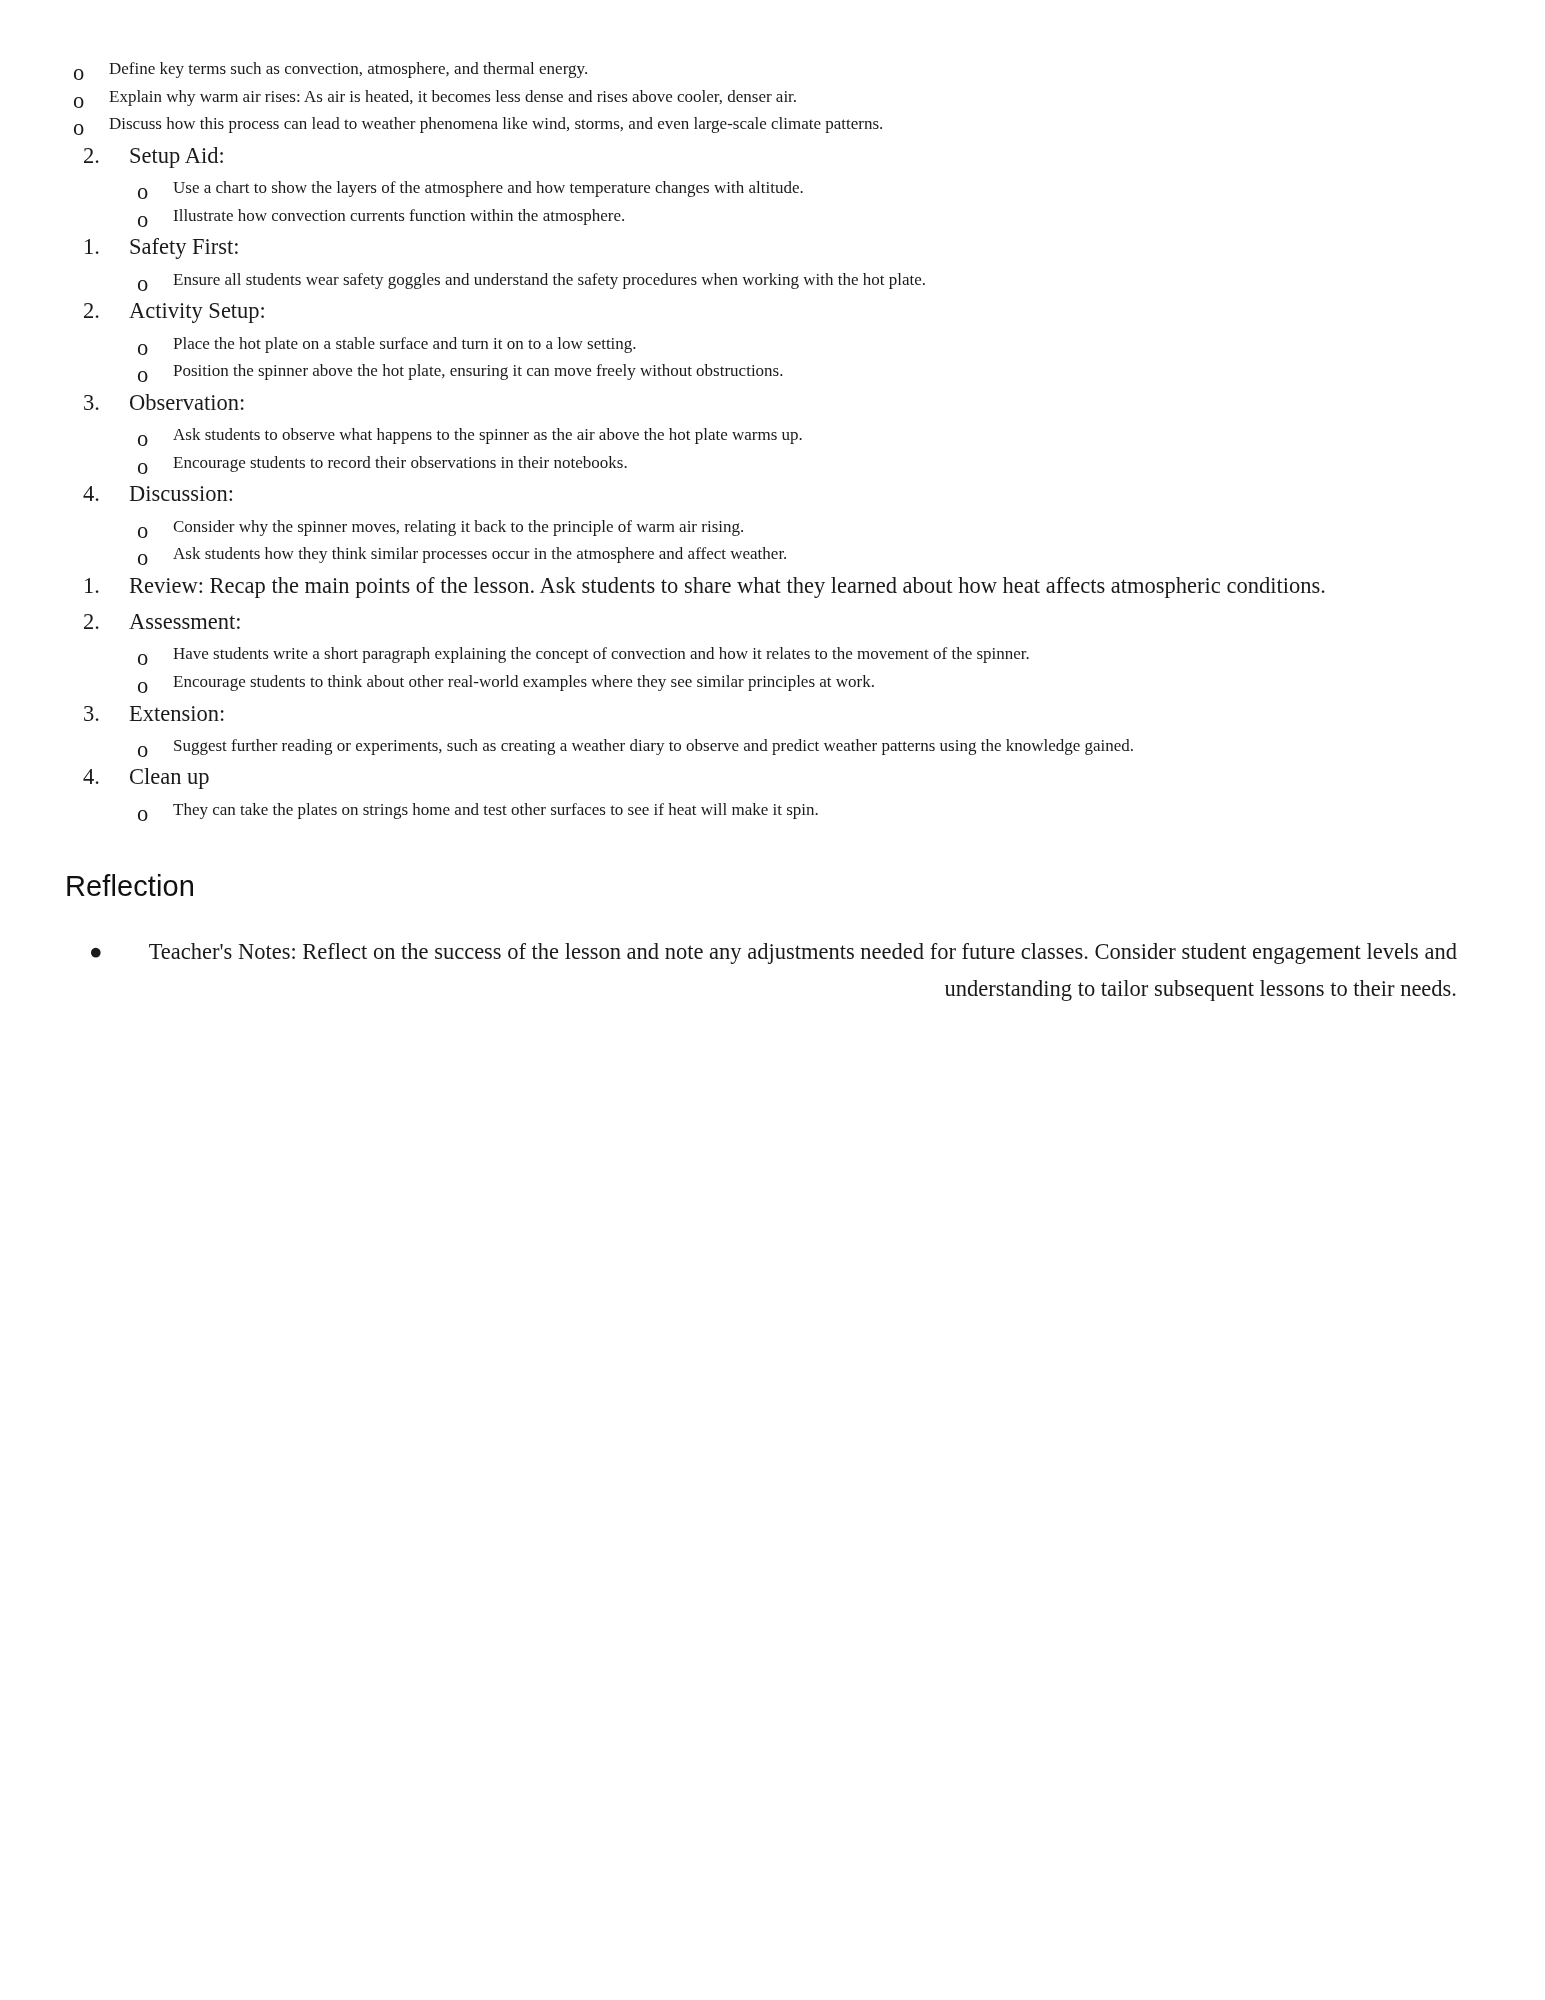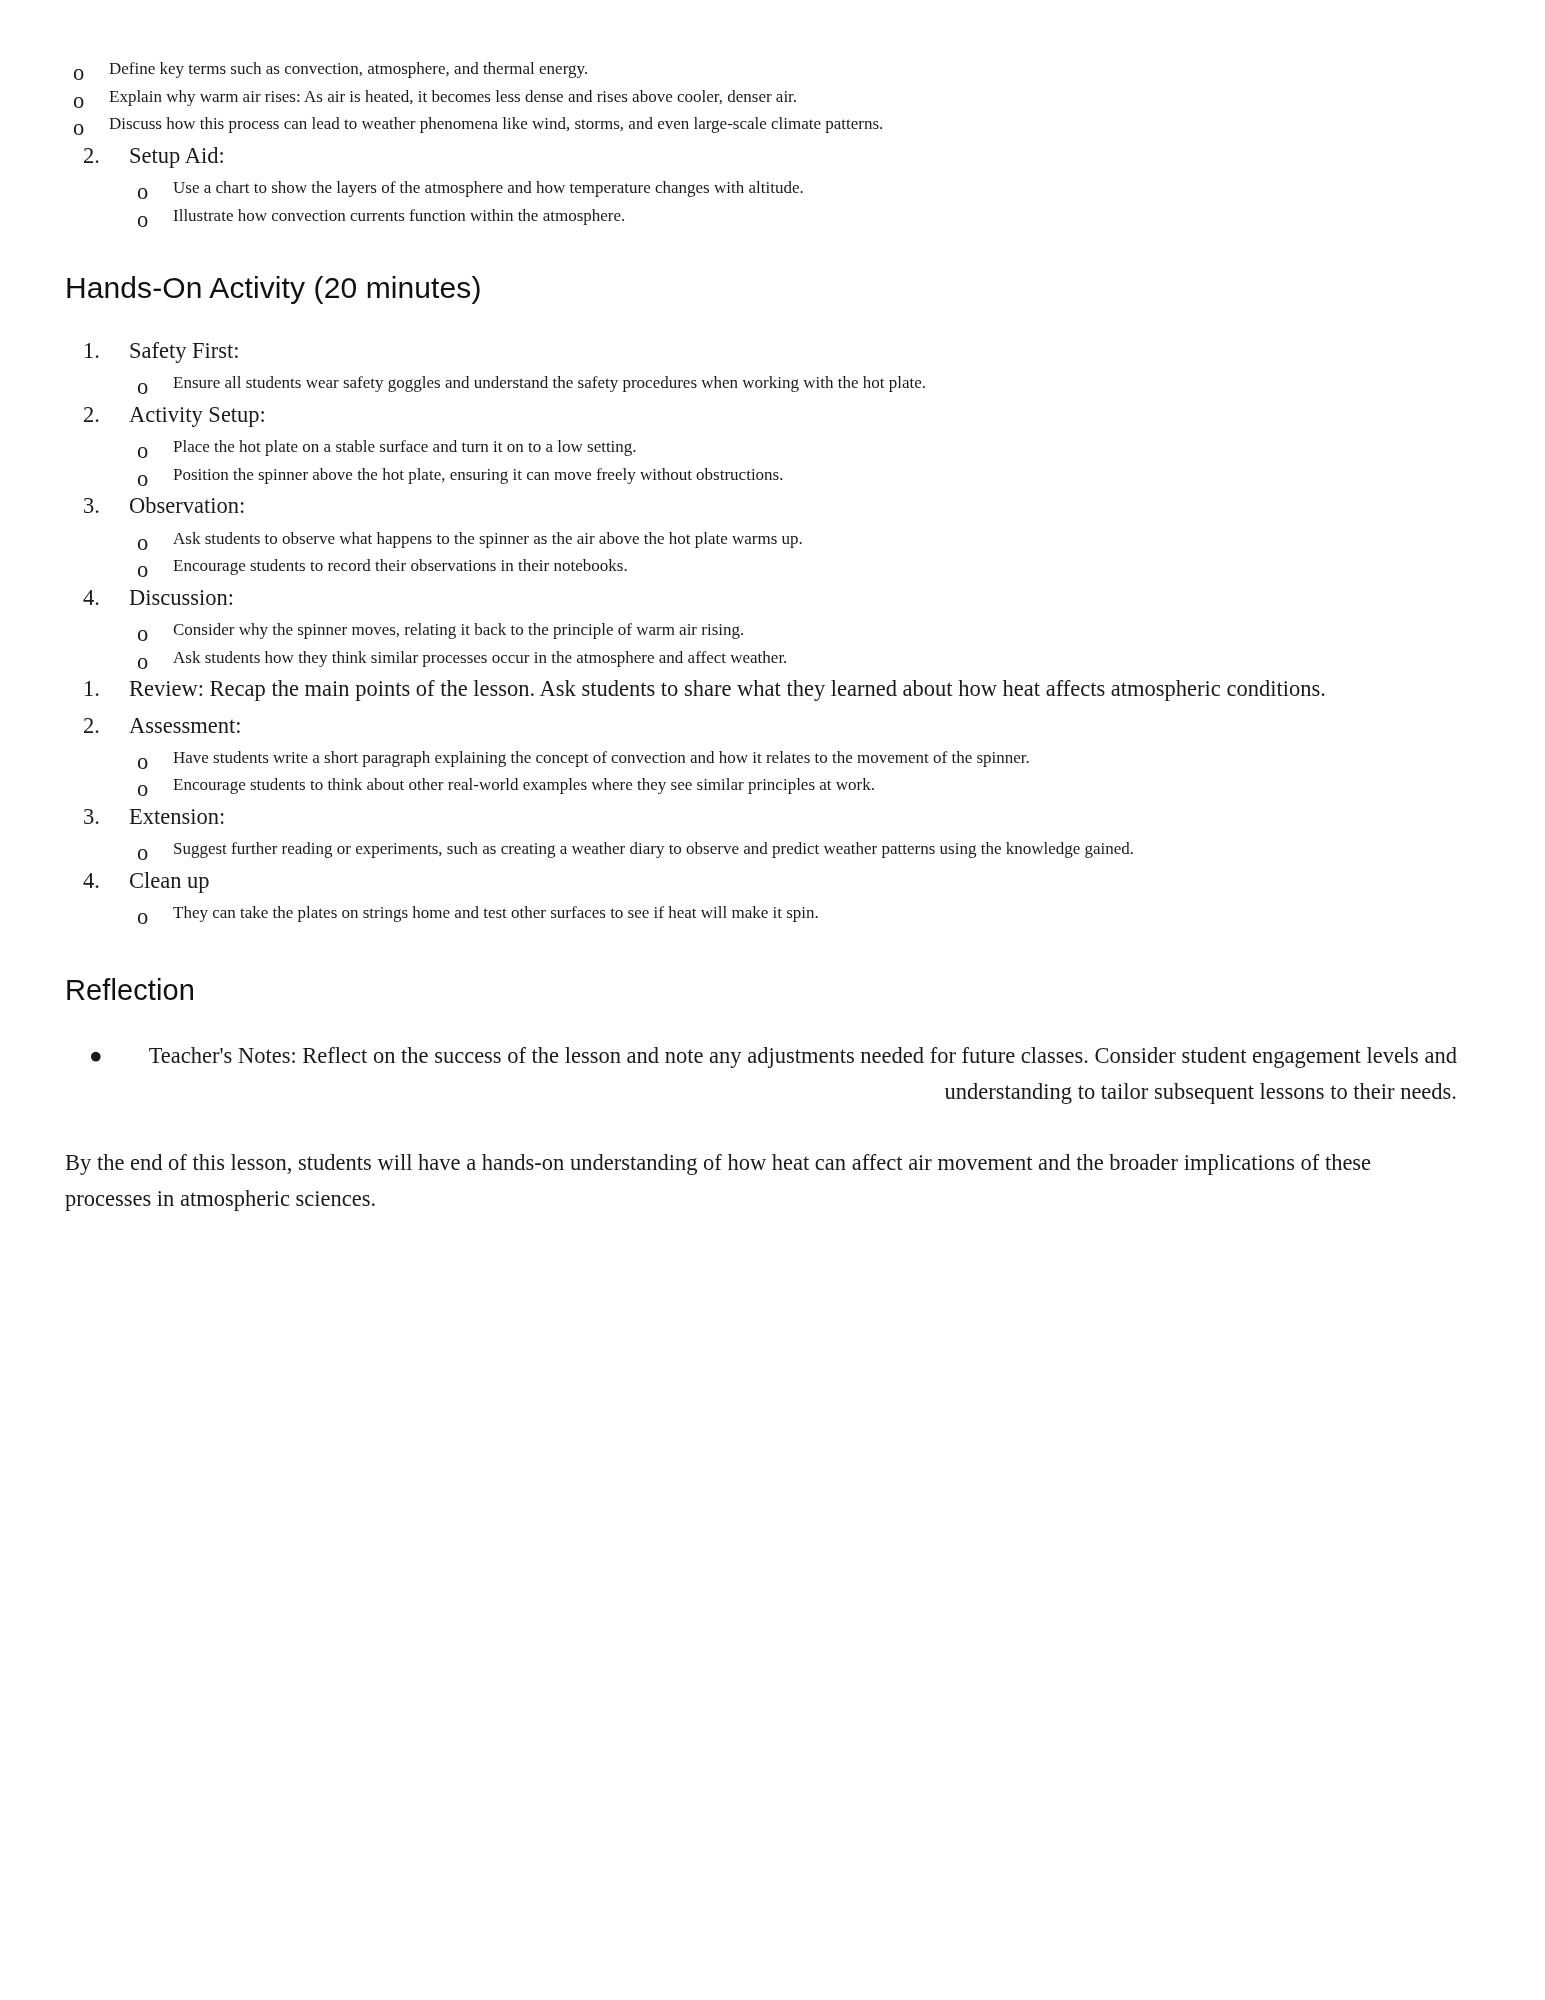--- a/index.html
+++ b/index.html
@@ -172,21 +172,20 @@
               <li>
                 <span class="marker">o</span>
                 <span class="txt">Illustrate how convection currents function within the atmosphere.</span>
               </li>
             </ul>
           </div>
         </li>
       </ol>
     </div>
 
-    <h2 class="section-h2">Hands-On Activity (20 minutes)</h2>
 
     <ol class="lvl1">
       <li>
         <span class="num">1.</span>
         <span class="txt">Safety First:</span>
         <div class="sub-wrap">
           <ul class="lvl2">
             <li>
               <span class="marker">o</span>
               <span class="txt">Ensure all students wear safety goggles and understand the safety procedures when working with the hot plate.</span>
@@ -300,16 +299,15 @@
 
     <h1 class="section-h1">Reflection</h1>
 
     <ul class="disc-list">
       <li>
         <span class="marker">●</span>
         <span class="txt">Teacher's Notes: Reflect on the success of the lesson and note any adjustments needed for future classes. Consider student engagement levels and understanding to tailor subsequent lessons to their needs.</span>
       </li>
     </ul>
 
-    <p class="body-para">By the end of this lesson, students will have a hands-on understanding of how heat can affect air movement and the broader implications of these processes in atmospheric sciences.</p>
 
   </div>
 </div>
 
 </body></html>

